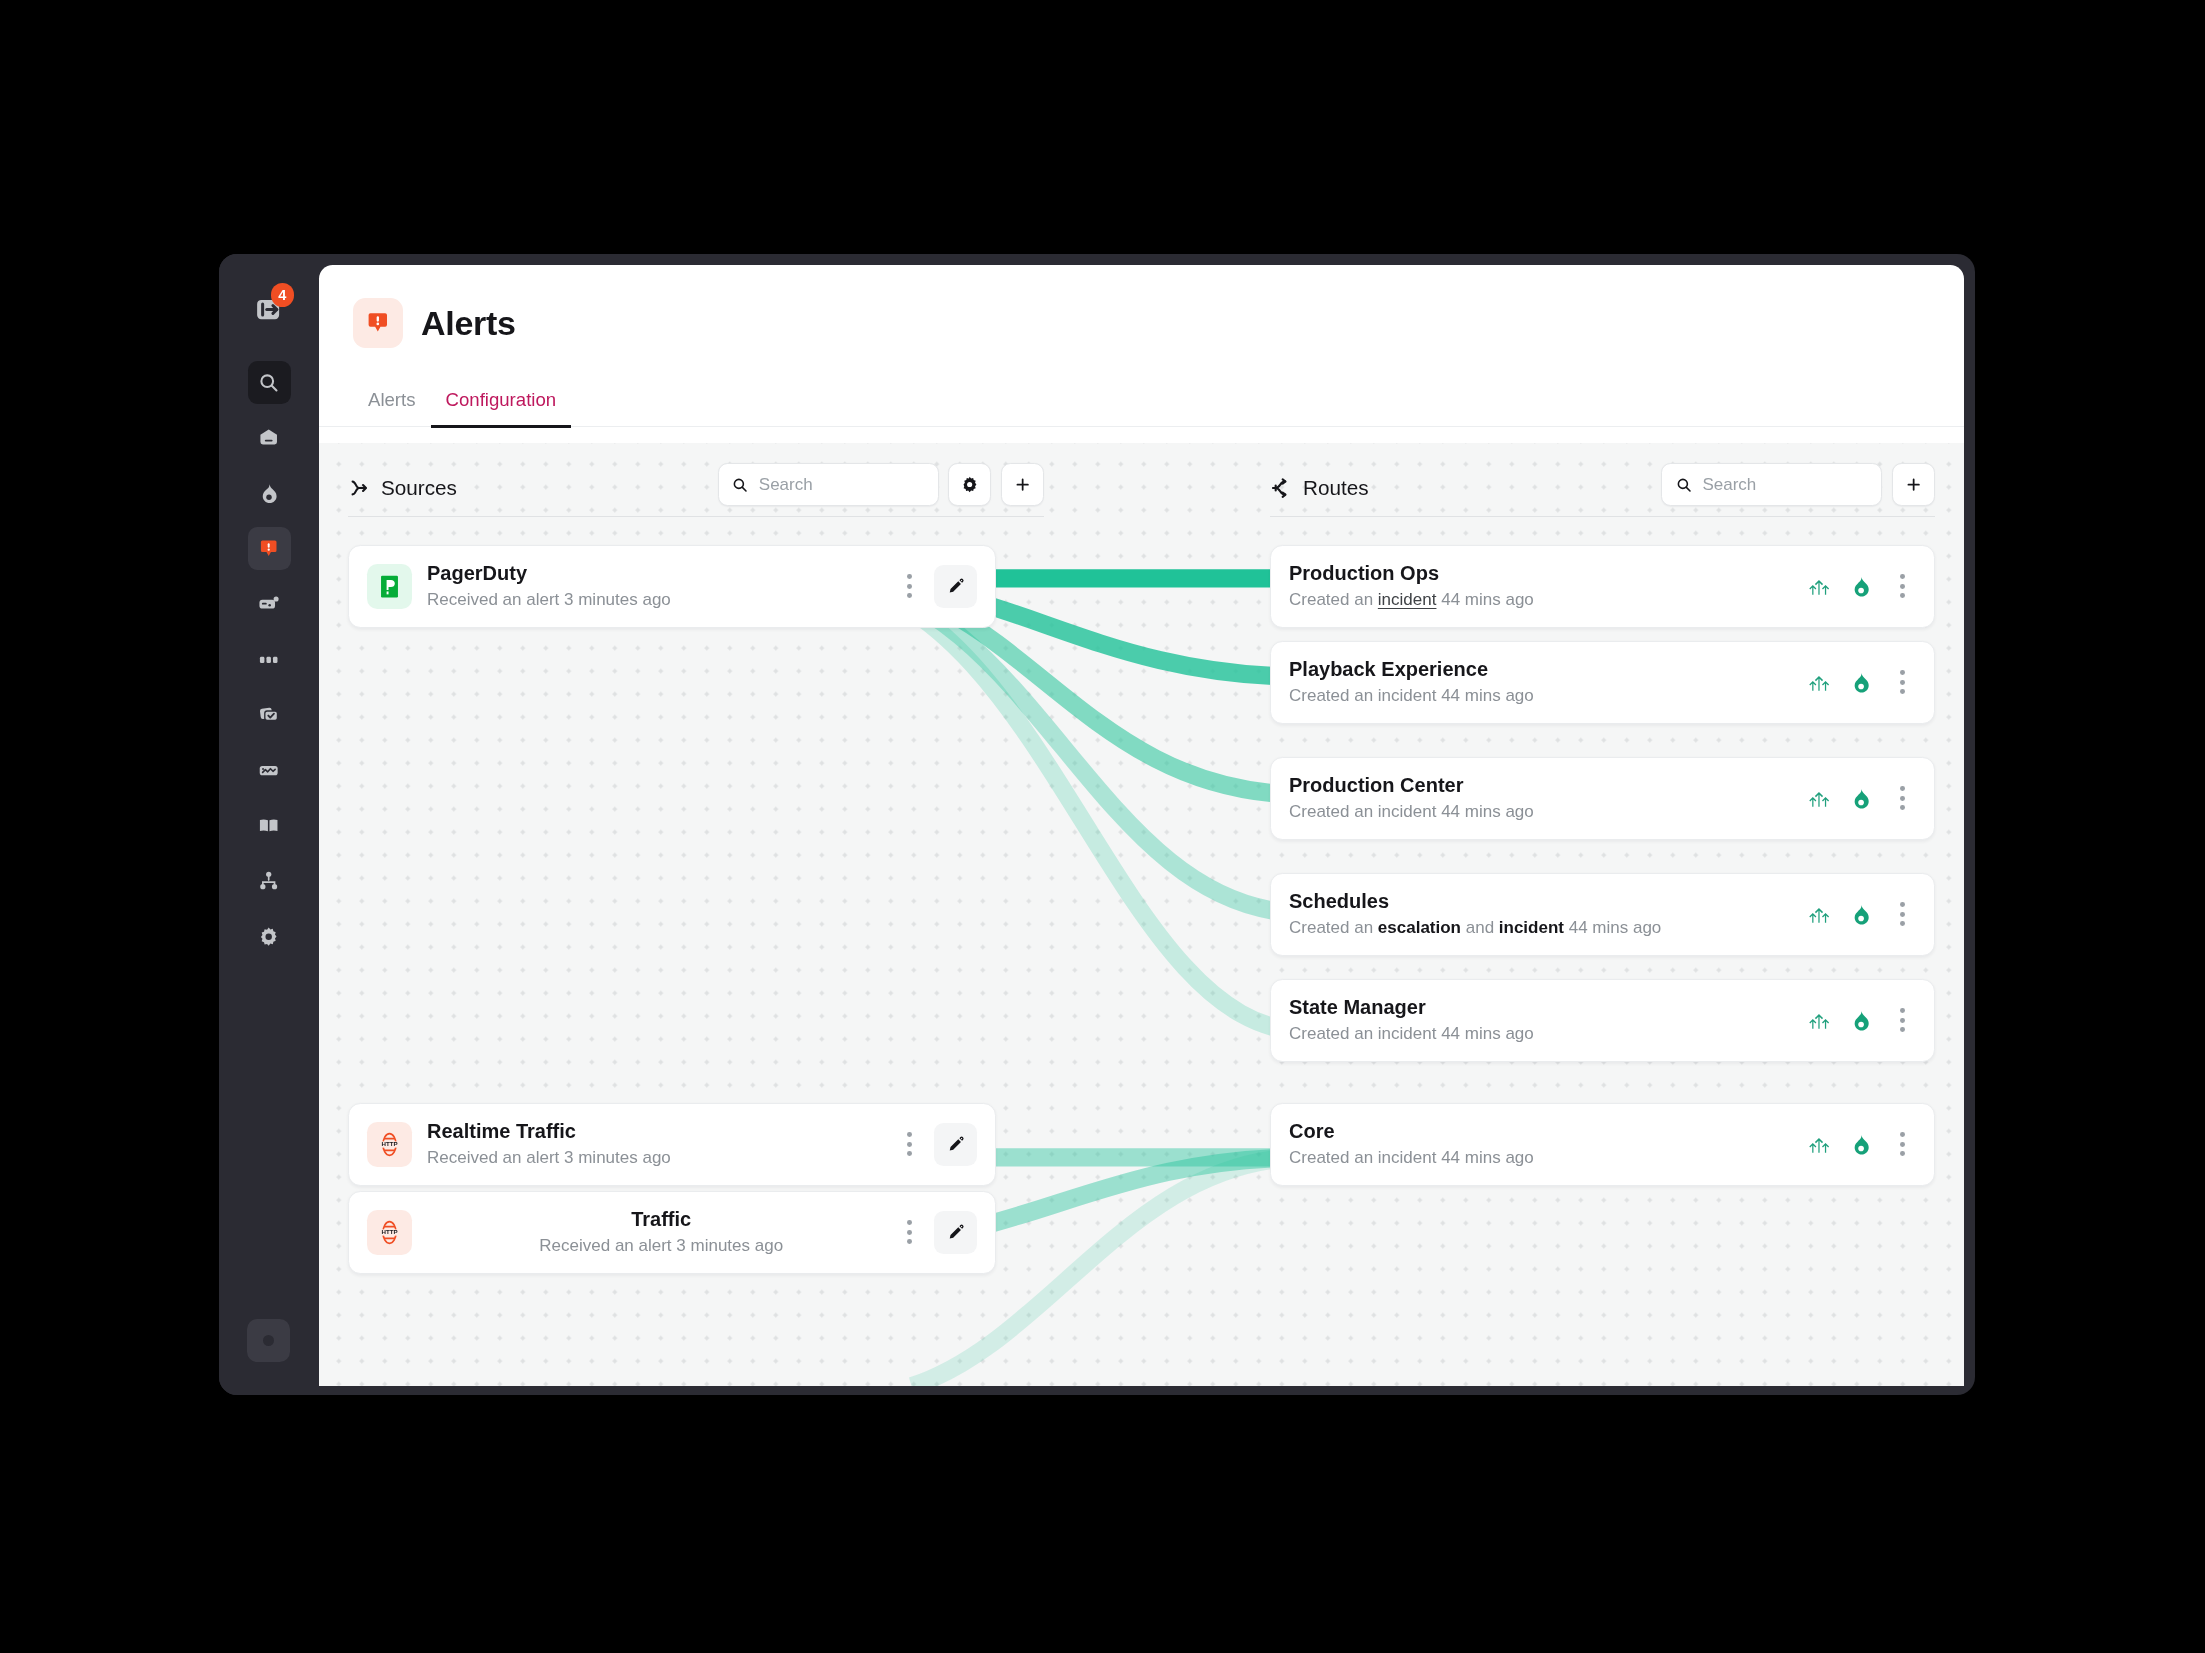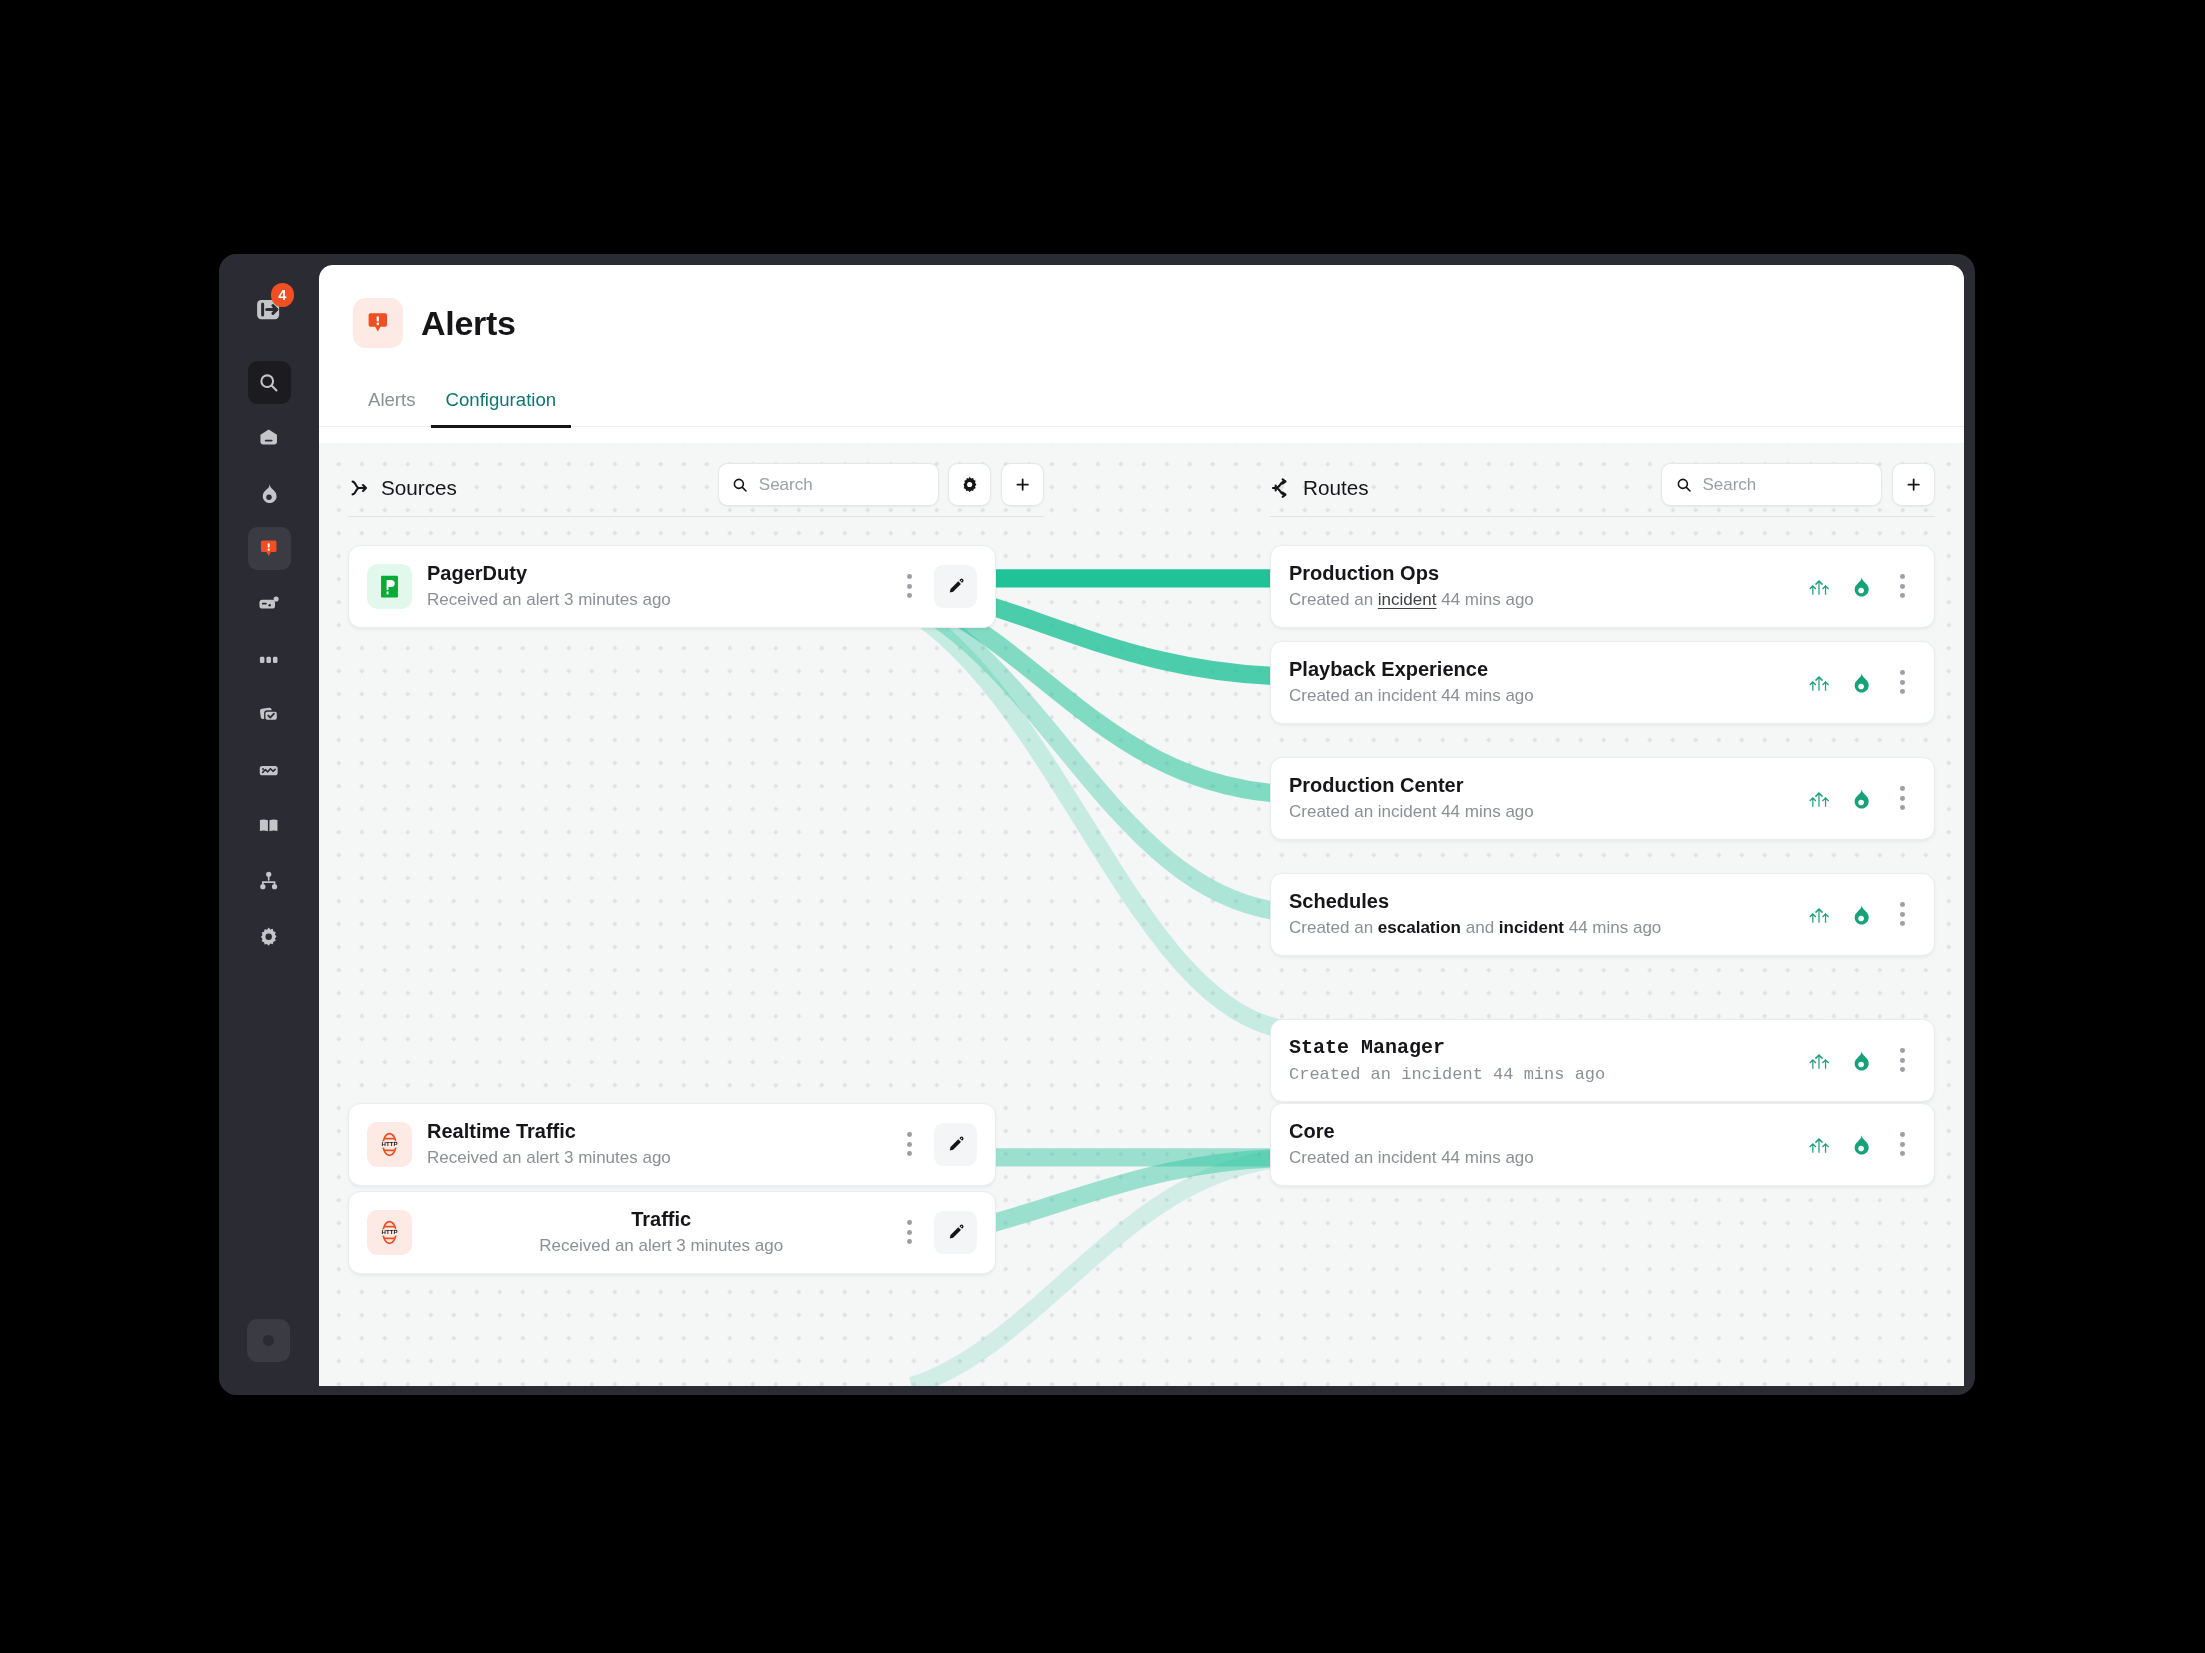--- a/index.html
+++ b/index.html
@@ -104,21 +104,21 @@
     display:flex; gap: 0;
     padding: 25px 0 0 34px;
     border-bottom: 1.4px solid #eceef0;
   }
   .tab {
     font-size: 18.6px; color: #8b9096;
     padding: 0 15px 13.8px 15px;
     cursor: pointer; border-bottom: 3.4px solid transparent;
     margin-bottom: -2.1px;
   }
-  .tab.active { color: #0f766e; border-bottom-color: #16161a; }
+  .tab.active { color: #be185d; border-bottom-color: #16161a; }
 
   
   #canvas {
     flex: 1;
     position: relative;
     background-color: #f5f6f6;
     background-image: radial-gradient(#dfe1e2 2.1px, transparent 2.1px);
     background-size: 23px 23px;
     background-position: 8.3px 9.6px;
     overflow: hidden;
@@ -591,21 +591,21 @@
             <circle cx="12.4" cy="15.9" r="2.9" fill="#fff"></circle>
           </svg>
           <div class="dots">
               <i></i>
               <i></i>
               <i></i>
             </div>
         </div>
       </div>
 
-      <div class="card" style="left:951px; top:576px; width:665px; height:83px;font-family:Liberation Mono, monospace;">
+      <div class="card" style="left:951px; top:536px; width:665px; height:83px;">
         <div class="card-text">
           <div class="card-title">State Manager</div>
           <div class="card-sub">Created an incident 44 mins ago</div>
         </div>
         <div class="rt-icons">
           <svg width="25" height="25" viewBox="0 0 24 24" fill="#20a07d">
             <path d="M5 20v-7l-1.9 1.9-.9-1L5.6 10.6l3.4 3.3-.9 1L6.2 13v7z"></path>
             <path d="M10.9 20V8.5L8.6 10.8l-1-1.1L11.5 5.8 15.4 9.7l-1 1.1-2.3-2.3V20z"></path>
             <path d="M17.2 20v-7l-1.9 1.9-.9-1 3.4-3.3 3.4 3.3-.9 1L18.4 13v7z"></path>
           </svg>

